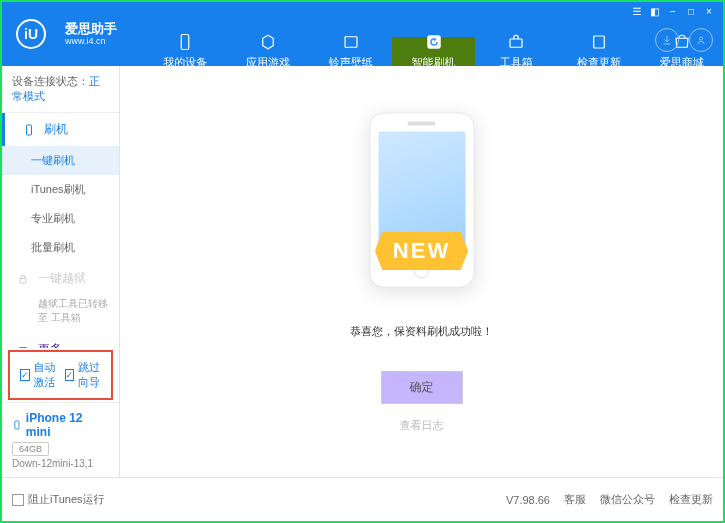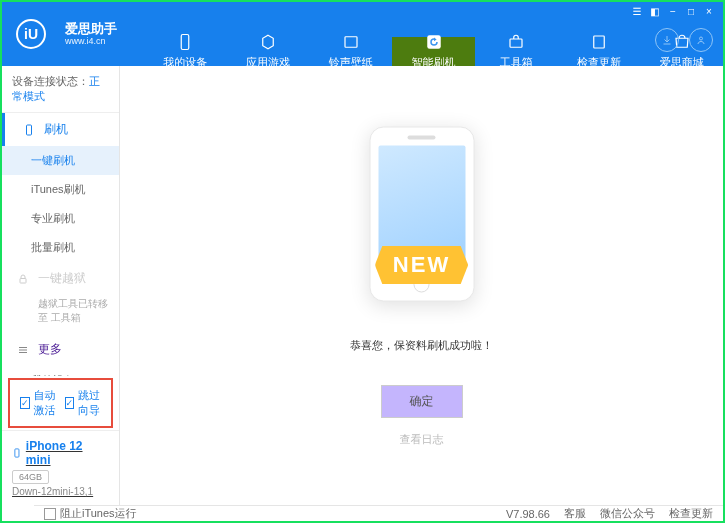--- a/index.html
+++ b/index.html
@@ -30,40 +30,40 @@
 .side-nav { flex: 1; overflow-y: auto; }
 .side-group { padding: 8px 14px; display: flex; align-items: center; gap: 8px; color: #4c1d95; font-size: 12px; }
 .side-group.active-group { color: #1780ed; border-left: 3px solid #1780ed; padding-left: 17px; }
 .side-group-icon { width: 14px; height: 14px; display: flex; align-items: center; justify-content: center; }
 .side-item { padding: 7px 10px 7px 29px; font-size: 11px; color: #666; cursor: pointer; }
 .side-item.active { background: #e6f1fc; color: #1780ed; }
 .side-note { margin: 2px 10px 8px 36px; font-size: 10px; color: #aaa; line-height: 1.4; }
 .checkbox-row { display: flex; gap: 8px; padding: 8px 10px; font-size: 11px; border: 2px solid #e74c3c; margin: 2px 6px; }
 .cb { display: flex; align-items: center; gap: 4px; color: #1780ed; cursor: pointer; }
 .cb-box { width: 12px; height: 12px; border: 1px solid #1780ed; display: flex; align-items: center; justify-content: center; font-size: 9px; color: #1780ed; }
-.device-block { padding: 8px 10px; border-top: 1px solid #eee; text-decoration: underline; }
+.device-block { padding: 8px 10px; border-top: 1px solid #eee; }
 .device-name { color: #1780ed; font-size: 12px; font-weight: bold; display: flex; align-items: center; gap: 4px; }
 .device-badge { display: inline-block; border: 1px solid #ccc; border-radius: 2px; padding: 1px 6px; font-size: 9px; color: #888; margin-top: 3px; }
 .device-model { font-size: 10px; color: #888; margin-top: 2px; }
 
 
 .main { flex: 1; display: flex; flex-direction: column; align-items: center; justify-content: center; position: relative; background: #fff; }
 .illus { width: 190px; height: 200px; position: relative; margin-bottom: 14px; }
 .phone-bg { position: absolute; left: 50%; top: 45%; transform: translate(-50%,-50%); width: 105px; height: 175px; background: #fff; border-radius: 14px; box-shadow: 0 4px 20px rgba(0,0,0,0.12); border: 1px solid #e8e8e8; }
 .phone-bg::before { content:""; position:absolute; top:8px; left:50%; transform:translateX(-50%); width:28px; height:4px; background:#ddd; border-radius:2px; }
 .phone-bg::after { content:""; position:absolute; bottom:8px; left:50%; transform:translateX(-50%); width:14px; height:14px; border:1px solid #ddd; border-radius:50%; }
 .phone-screen { position:absolute; top:18px; left:8px; right:8px; bottom:28px; background: linear-gradient(160deg,#cfe9ff 0%, #9dd0ff 100%); border-radius:2px; }
 .circle-bg { position:absolute; left:50%; top:45%; transform:translate(-50%,-50%); width:175px; height:175px; border-radius:50%; background: radial-gradient(circle,#e8f4ff 0%, #d5ebff 100%); z-index:-1; }
 .ribbon { position:absolute; bottom:40px; left:50%; transform:translateX(-50%); background:#ffc233; color:#fff; font-weight:bold; font-size:22px; letter-spacing:2px; padding:6px 18px; clip-path: polygon(8% 0, 92% 0, 100% 50%, 92% 100%, 8% 100%, 0 50%); box-shadow: 0 2px 6px rgba(0,0,0,0.15); }
 .msg { font-size: 11px; color: #333; margin-bottom: 32px; }
 .ok-btn { border: 1px solid #ccc; background: #c4b5fd; padding: 7px 28px; font-size: 12px; cursor: pointer; color:#555; }
 .log-link { margin-top: 14px; font-size: 11px; color: #bbb; cursor: pointer; }
 
 
-.footer { height: 16px; border-top: 1px solid #e5e5e5; display: flex; align-items: center; padding: 0 10px; gap: 14px; font-size: 11px; color: #666; margin-left: 32px; }
+.footer { height: 44px; border-top: 1px solid #e5e5e5; display: flex; align-items: center; padding: 0 10px; gap: 14px; font-size: 11px; color: #666; }
 .footer .spacer { flex: 1; }
 .footer-cb { display: flex; align-items: center; gap: 4px; cursor: pointer; }
 .footer-cb-box { width: 12px; height: 12px; border: 1px solid #999; }
 .footer-link { cursor: pointer; }
 </style>
 </head>
 <body>
 
 <div class="app">
 

